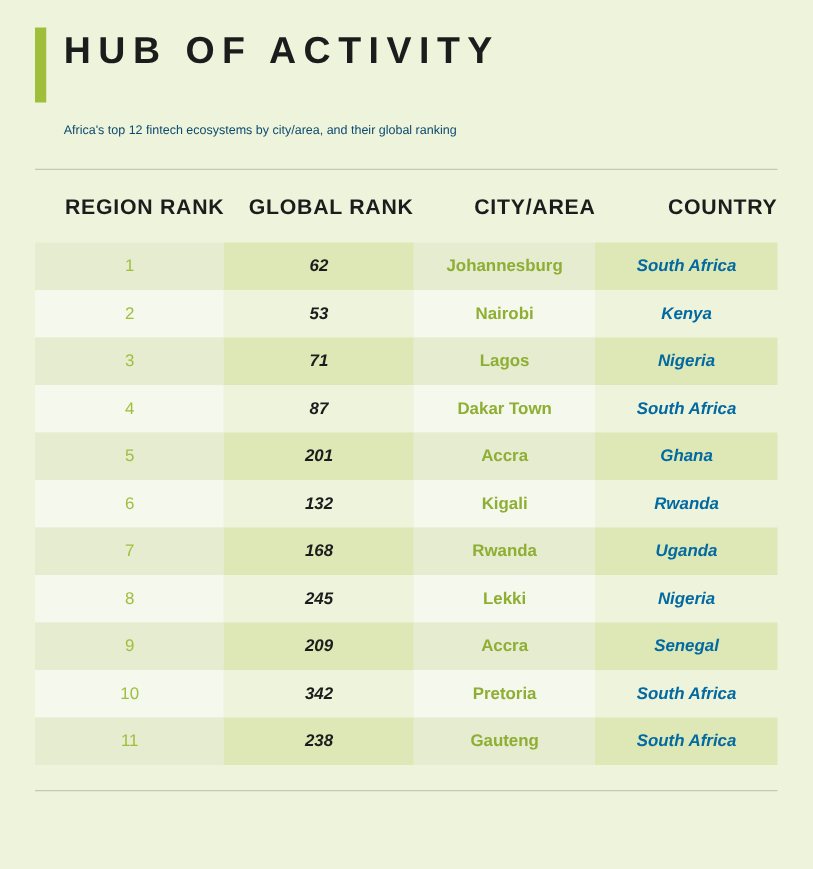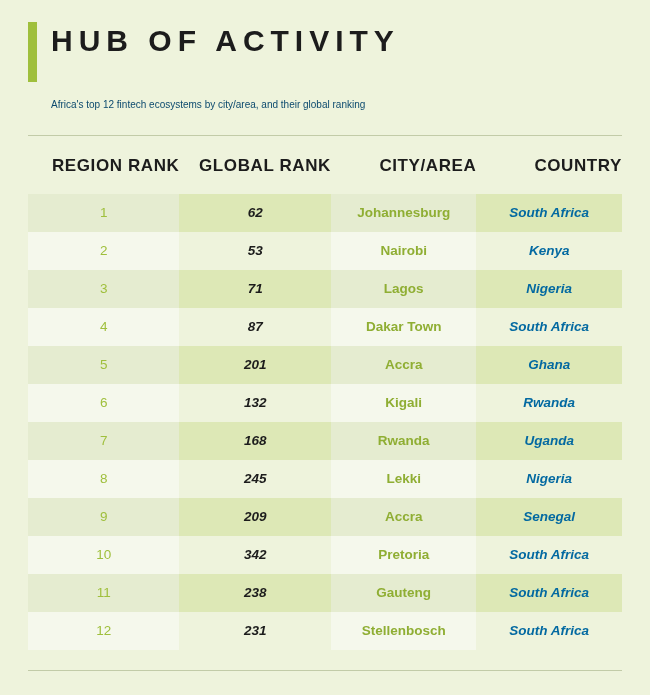--- a/index.html
+++ b/index.html
@@ -210,24 +210,18 @@
         <td class="global">342</td>
         <td class="city">Pretoria</td>
         <td class="country">South Africa</td>
       </tr>
       <tr class="row-odd">
         <td class="region">11</td>
         <td class="global">238</td>
         <td class="city">Gauteng</td>
         <td class="country">South Africa</td>
       </tr>
-      <tr class="row-even">
-        <td class="region">12</td>
-        <td class="global">231</td>
-        <td class="city">Stellenbosch</td>
-        <td class="country">South Africa</td>
-      </tr>
     </tbody>
   </table>
 
   <div class="bottom-rule"></div>
 
 </div>
 
 </body></html>

